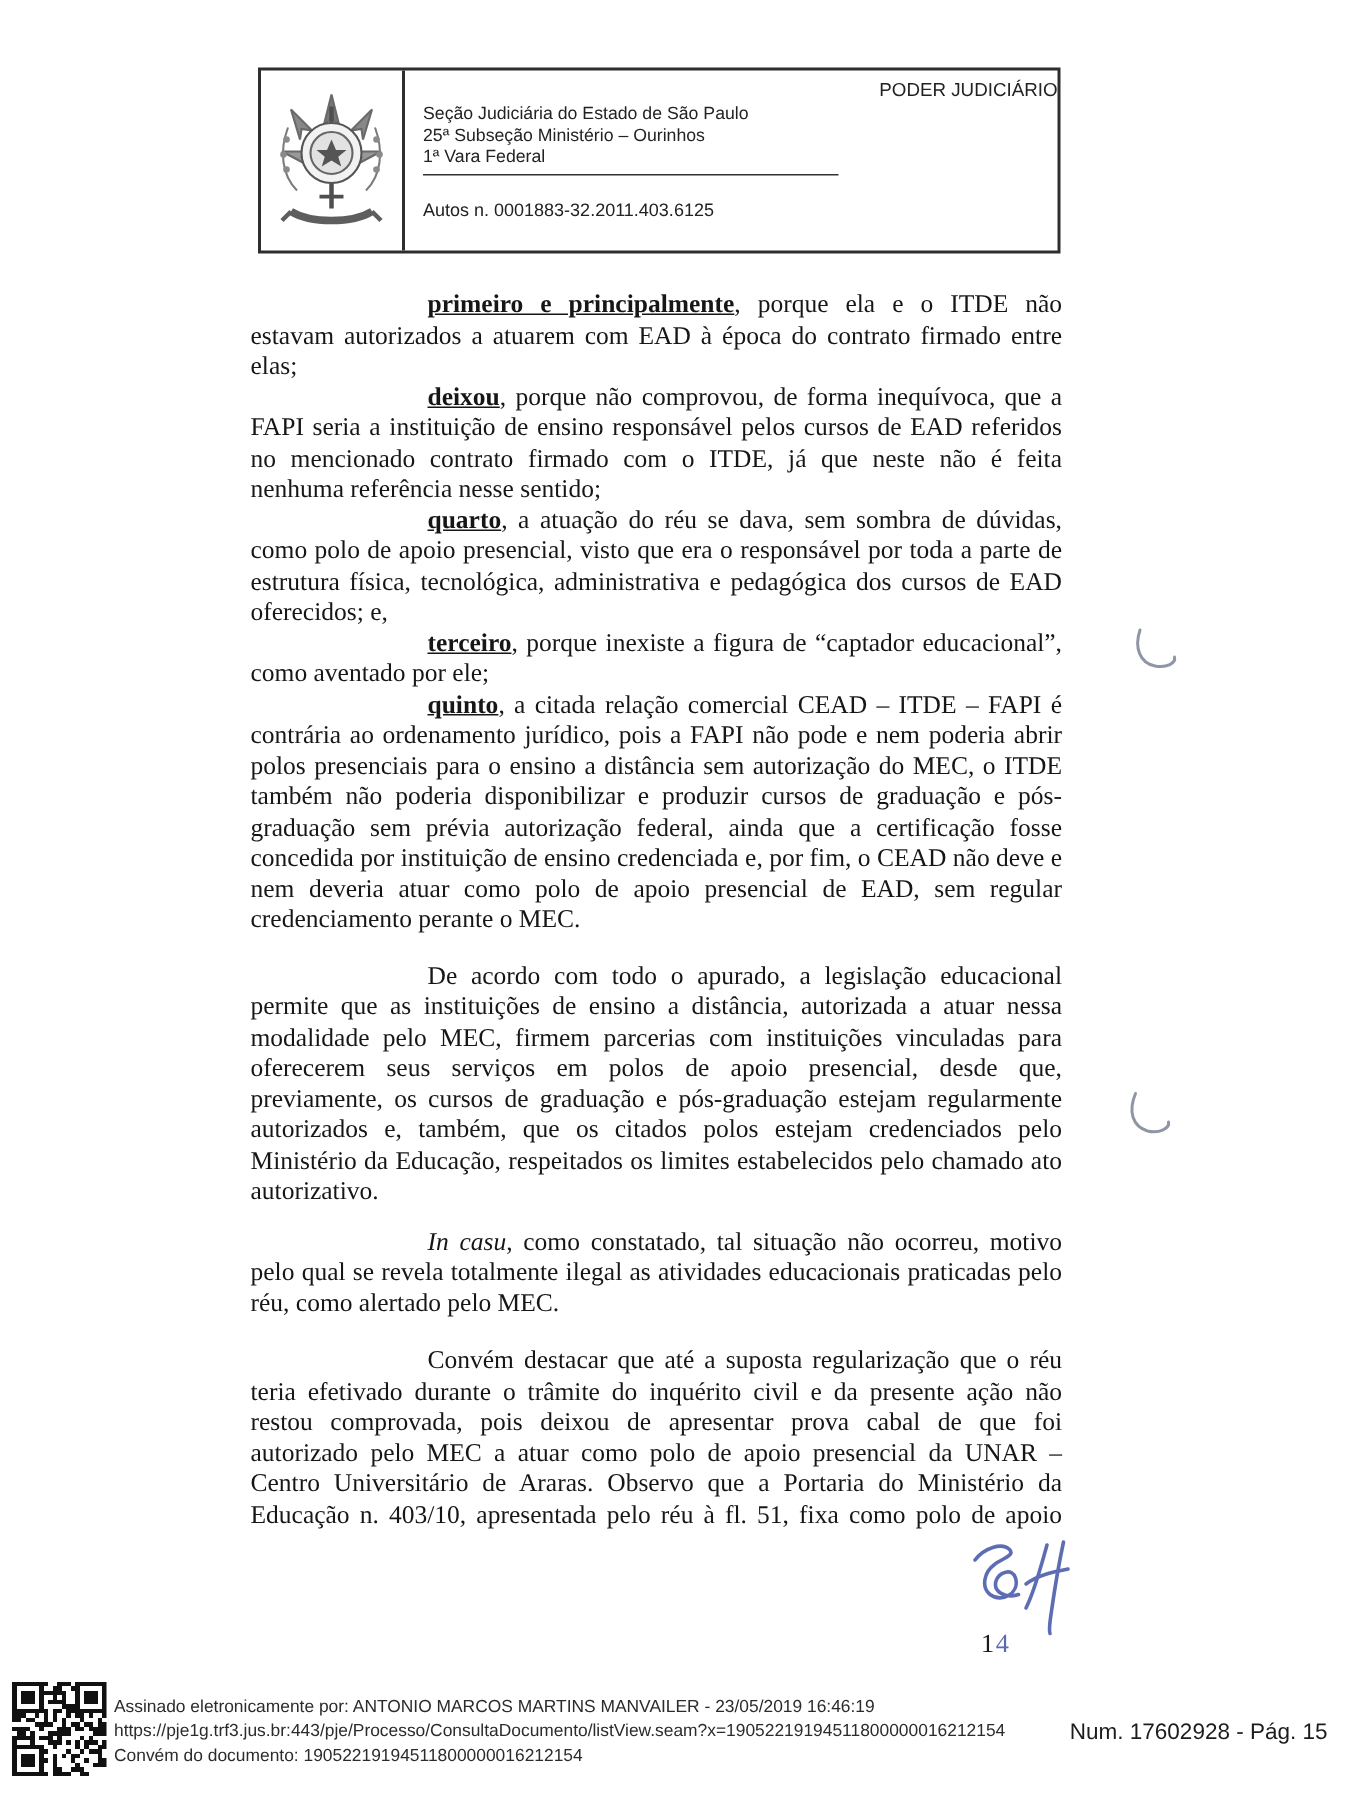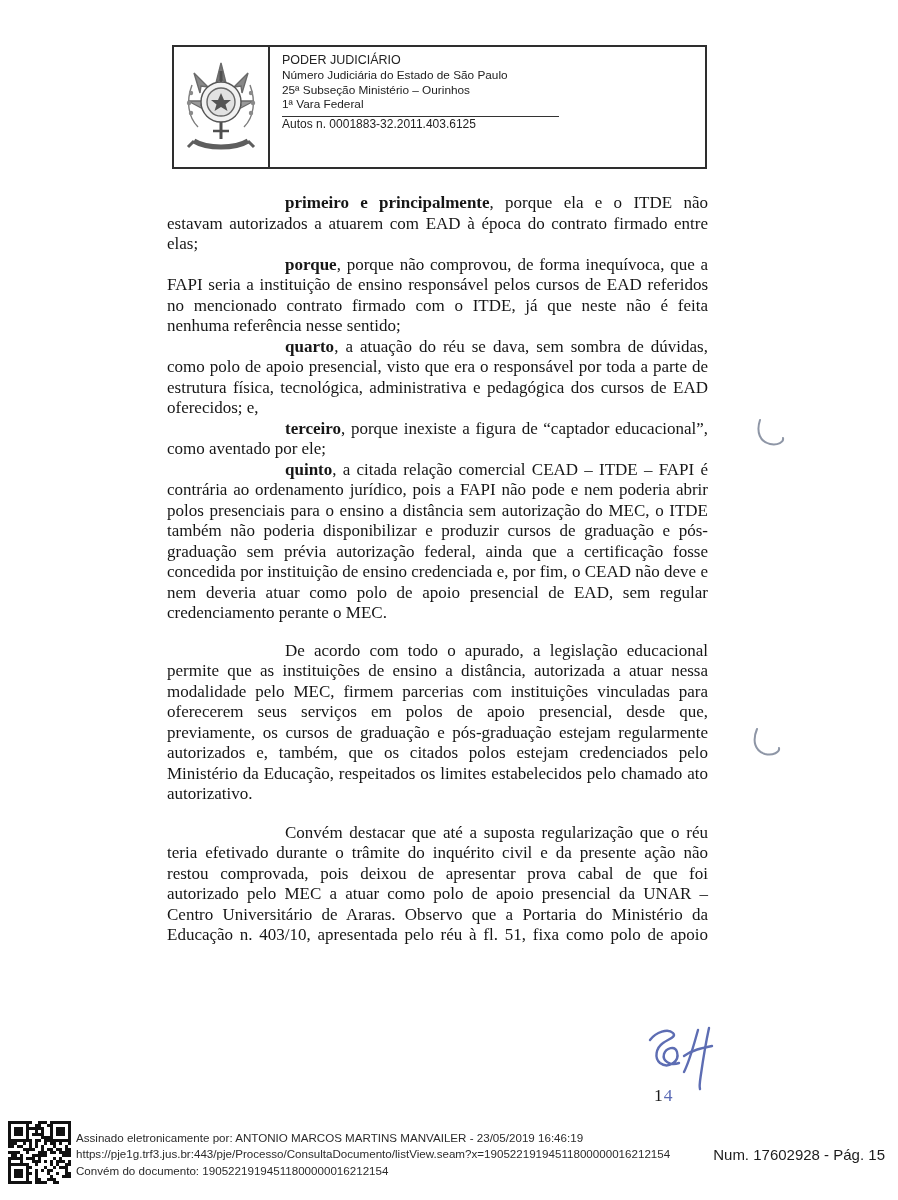--- a/index.html
+++ b/index.html
@@ -13,37 +13,37 @@
     border:2px solid #2e2e2e;display:flex;background:#fff;
   }
   .emblem-cell{
     width:94px;border-right:2px solid #2e2e2e;display:flex;
     align-items:center;justify-content:center;
   }
   .header-text-cell{
     flex:1;padding:6px 0 0 12px;
     font-family:"Liberation Sans", sans-serif;color:#222;
   }
-  .h-line1{font-size:12.5px;line-height:15px;}
+  .h-line1{font-size:12.5px;line-height:15px;text-align:right;}
   .h-line2{font-size:17px;font-weight:bold;line-height:20px;letter-spacing:.3px;}
   .h-small{font-size:11.8px;line-height:14.6px;}
   .autos-row{
     margin-top:4px;border-top:1.5px solid #333;width:277px;
-    font-size:12px;padding-top:0;
+    font-size:12px;padding-top:16px;
   }
   
   .body-text{
     position:absolute;left:167px;top:193px;width:541px;
     font-size:17px;line-height:20.5px;text-align:justify;color:#161616;
   }
   .body-text p{margin:0;text-indent:118px;}
   .p-gap-lg{margin-top:17px !important;}
   .p-gap-md{margin-top:13px !important;}
   .p-gap-md2{margin-top:18px !important;}
-  .lead-bu{font-weight:bold;}
+  .lead-bu{font-weight:bold;text-decoration:underline;}
   .lead-italic{font-style:italic;}
   .justify-last{text-align-last:justify;}
   
   .curl{position:absolute;width:42px;height:42px;}
   
   .signature{position:absolute;left:646px;top:1026px;width:84px;height:66px;}
   .page-num{
     position:absolute;left:654px;top:1085px;font-size:17.5px;
     font-family:"Liberation Serif", serif;color:#1a1a1a;letter-spacing:1px;
   }
@@ -92,34 +92,35 @@
         <circle cx="39" cy="45" r="14" fill="#e2e2e2" stroke="#666"></circle>
         <path d="M39 36 L42 43 L49 43 L43.5 47.5 L45.5 54 L39 50 L32.5 54 L34.5 47.5 L29 43 L36 43 Z" fill="#555" stroke="none"></path>
 
         <path d="M12 84 C25 92 53 92 66 84" stroke="#5e5e5e" stroke-width="5"></path>
         <path d="M12 84 L6 90 M66 84 L72 90" stroke="#5e5e5e" stroke-width="3"></path>
       </g>
     </svg>
   </div>
   <div class="header-text-cell">
     <div class="h-line1">PODER JUDICIÁRIO</div>
-    <div class="h-small">Número Judiciária do Estado de São Paulo</div>
+    <div class="h-small">Seção Judiciária do Estado de São Paulo</div>
     <div class="h-small">25ª Subseção Ministério – Ourinhos</div>
     <div class="h-small">1ª Vara Federal</div>
     <div class="autos-row">Autos n. 0001883-32.2011.403.6125</div>
   </div>
 </div>
 
 <div class="body-text">
   <p><span class="lead-bu">primeiro e principalmente</span><span>, porque ela e o ITDE não estavam autorizados a atuarem com EAD à época do contrato firmado entre elas;</span></p>
-  <p><span class="lead-bu">porque</span><span>, porque não comprovou, de forma inequívoca, que a FAPI seria a instituição de ensino responsável pelos cursos de EAD referidos no mencionado contrato firmado com o ITDE, já que neste não é feita nenhuma referência nesse sentido;</span></p>
+  <p><span class="lead-bu">deixou</span><span>, porque não comprovou, de forma inequívoca, que a FAPI seria a instituição de ensino responsável pelos cursos de EAD referidos no mencionado contrato firmado com o ITDE, já que neste não é feita nenhuma referência nesse sentido;</span></p>
   <p><span class="lead-bu">quarto</span><span>, a atuação do réu se dava, sem sombra de dúvidas, como polo de apoio presencial, visto que era o responsável por toda a parte de estrutura física, tecnológica, administrativa e pedagógica dos cursos de EAD oferecidos; e,</span></p>
   <p><span class="lead-bu">terceiro</span><span>, porque inexiste a figura de “captador educacional”, como aventado por ele;</span></p>
   <p><span class="lead-bu">quinto</span><span>, a citada relação comercial CEAD – ITDE – FAPI é contrária ao ordenamento jurídico, pois a FAPI não pode e nem poderia abrir polos presenciais para o ensino a distância sem autorização do MEC, o ITDE também não poderia disponibilizar e produzir cursos de graduação e pós-graduação sem prévia autorização federal, ainda que a certificação fosse concedida por instituição de ensino credenciada e, por fim, o CEAD não deve e nem deveria atuar como polo de apoio presencial de EAD, sem regular credenciamento perante o MEC.</span></p>
   <p class="p-gap-lg"><span>De acordo com todo o apurado, a legislação educacional permite que as instituições de ensino a distância, autorizada a atuar nessa modalidade pelo MEC, firmem parcerias com instituições vinculadas para oferecerem seus serviços em polos de apoio presencial, desde que, previamente, os cursos de graduação e pós-graduação estejam regularmente autorizados e, também, que os citados polos estejam credenciados pelo Ministério da Educação, respeitados os limites estabelecidos pelo chamado ato autorizativo.</span></p>
+  <p class="p-gap-md"><span class="lead-italic">In casu</span><span>, como constatado, tal situação não ocorreu, motivo pelo qual se revela totalmente ilegal as atividades educacionais praticadas pelo réu, como alertado pelo MEC.</span></p>
   <p class="p-gap-md2 justify-last"><span>Convém destacar que até a suposta regularização que o réu teria efetivado durante o trâmite do inquérito civil e da presente ação não restou comprovada, pois deixou de apresentar prova cabal de que foi autorizado pelo MEC a atuar como polo de apoio presencial da UNAR – Centro Universitário de Araras. Observo que a Portaria do Ministério da Educação n. 403/10, apresentada pelo réu à fl. 51, fixa como polo de apoio</span></p>
 </div>
 
 <svg class="curl" style="left:750px;top:414px;" viewBox="0 0 42 42">
   <path d="M10 6 C6 18 10 28 20 30 C28 31.5 34 28 33 24" fill="none" stroke="#8e96a6" stroke-width="2" stroke-linecap="round"></path>
 </svg>
 <svg class="curl" style="left:746px;top:724px;" viewBox="0 0 42 42">
   <path d="M11 5 C6 17 9 27 19 30 C27 32 34 28 33 24" fill="none" stroke="#8e96a6" stroke-width="2" stroke-linecap="round"></path>
 </svg>
 

